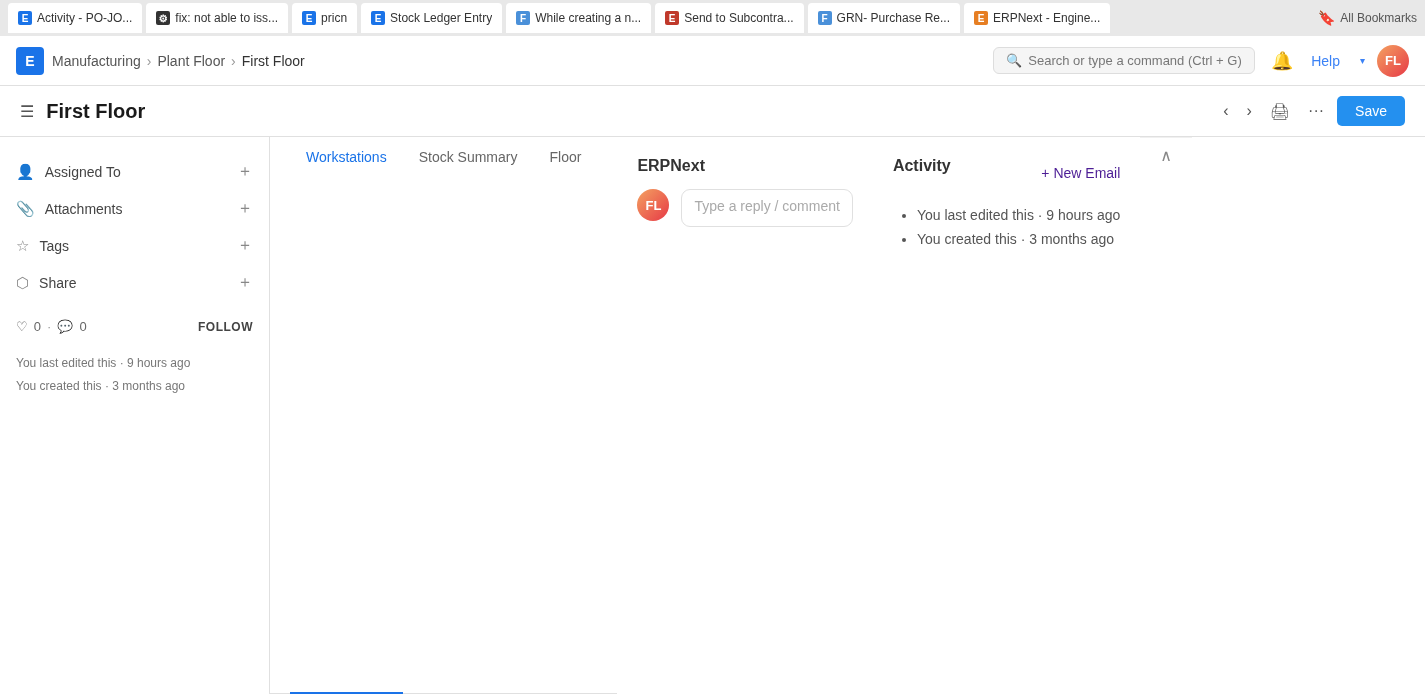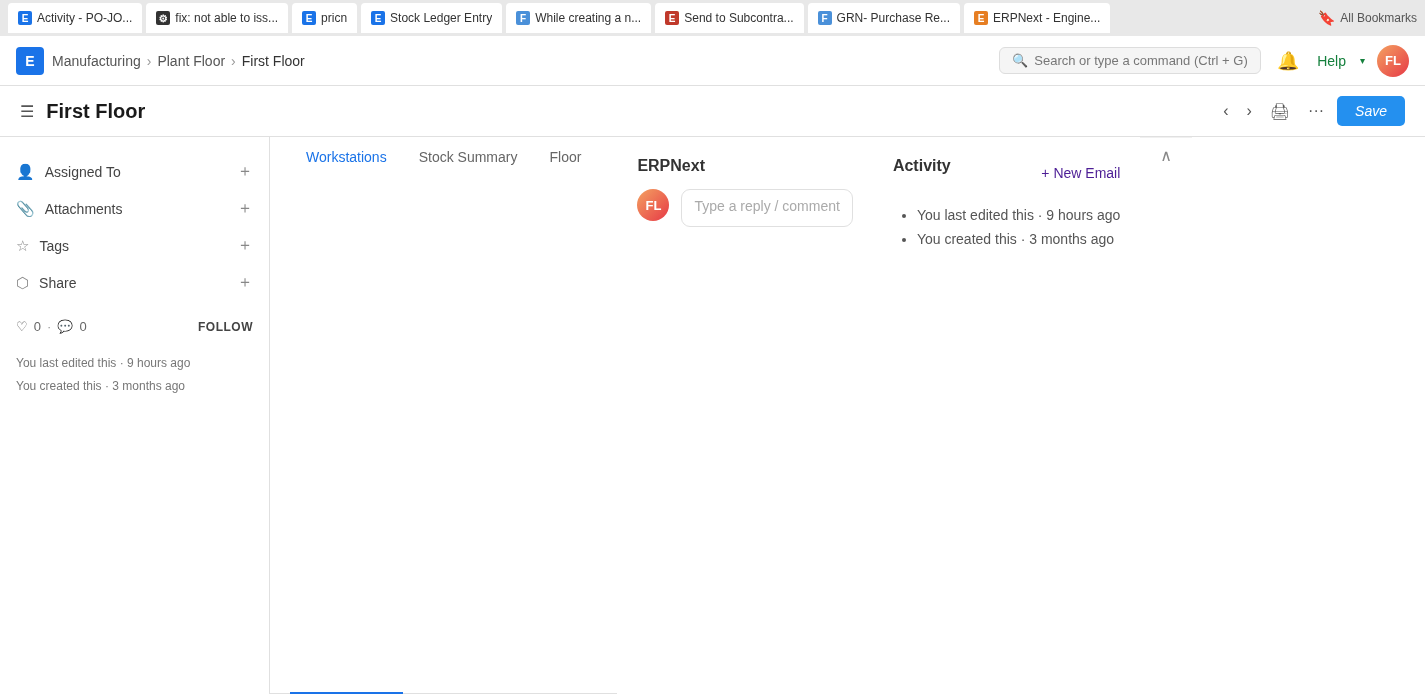--- a/index.html
+++ b/index.html
@@ -98,24 +98,24 @@
       border-radius: 6px;
       padding: 5px 12px;
       font-size: 13px;
       color: #777;
       cursor: pointer;
       min-width: 230px;
     }
     .help-btn {
       display: flex;
       align-items: center;
-      gap: 14px;
-      font-size: 14px;
-      cursor: pointer;
-      color: #15803d;
+      gap: 20px;
+      font-size: 14px;
+      cursor: pointer;
+      color: #3b82f6;
       justify-content: center;
     }
     .avatar {
       width: 32px;
       height: 32px;
       border-radius: 50%;
       background: linear-gradient(135deg, #f4a261, #e63946);
       display: flex;
       align-items: center;
       justify-content: center;
@@ -169,21 +169,20 @@
     }
     .save-btn {
       background: #2490ef;
       color: #fff;
       border: none;
       border-radius: 5px;
       padding: 7px 18px;
       font-size: 14px;
       font-weight: 500;
       cursor: pointer;
-      font-style: italic;
     }
 
     
     .content-area {
       display: flex;
       flex: 1;
     }
 
     
     .sidebar {

